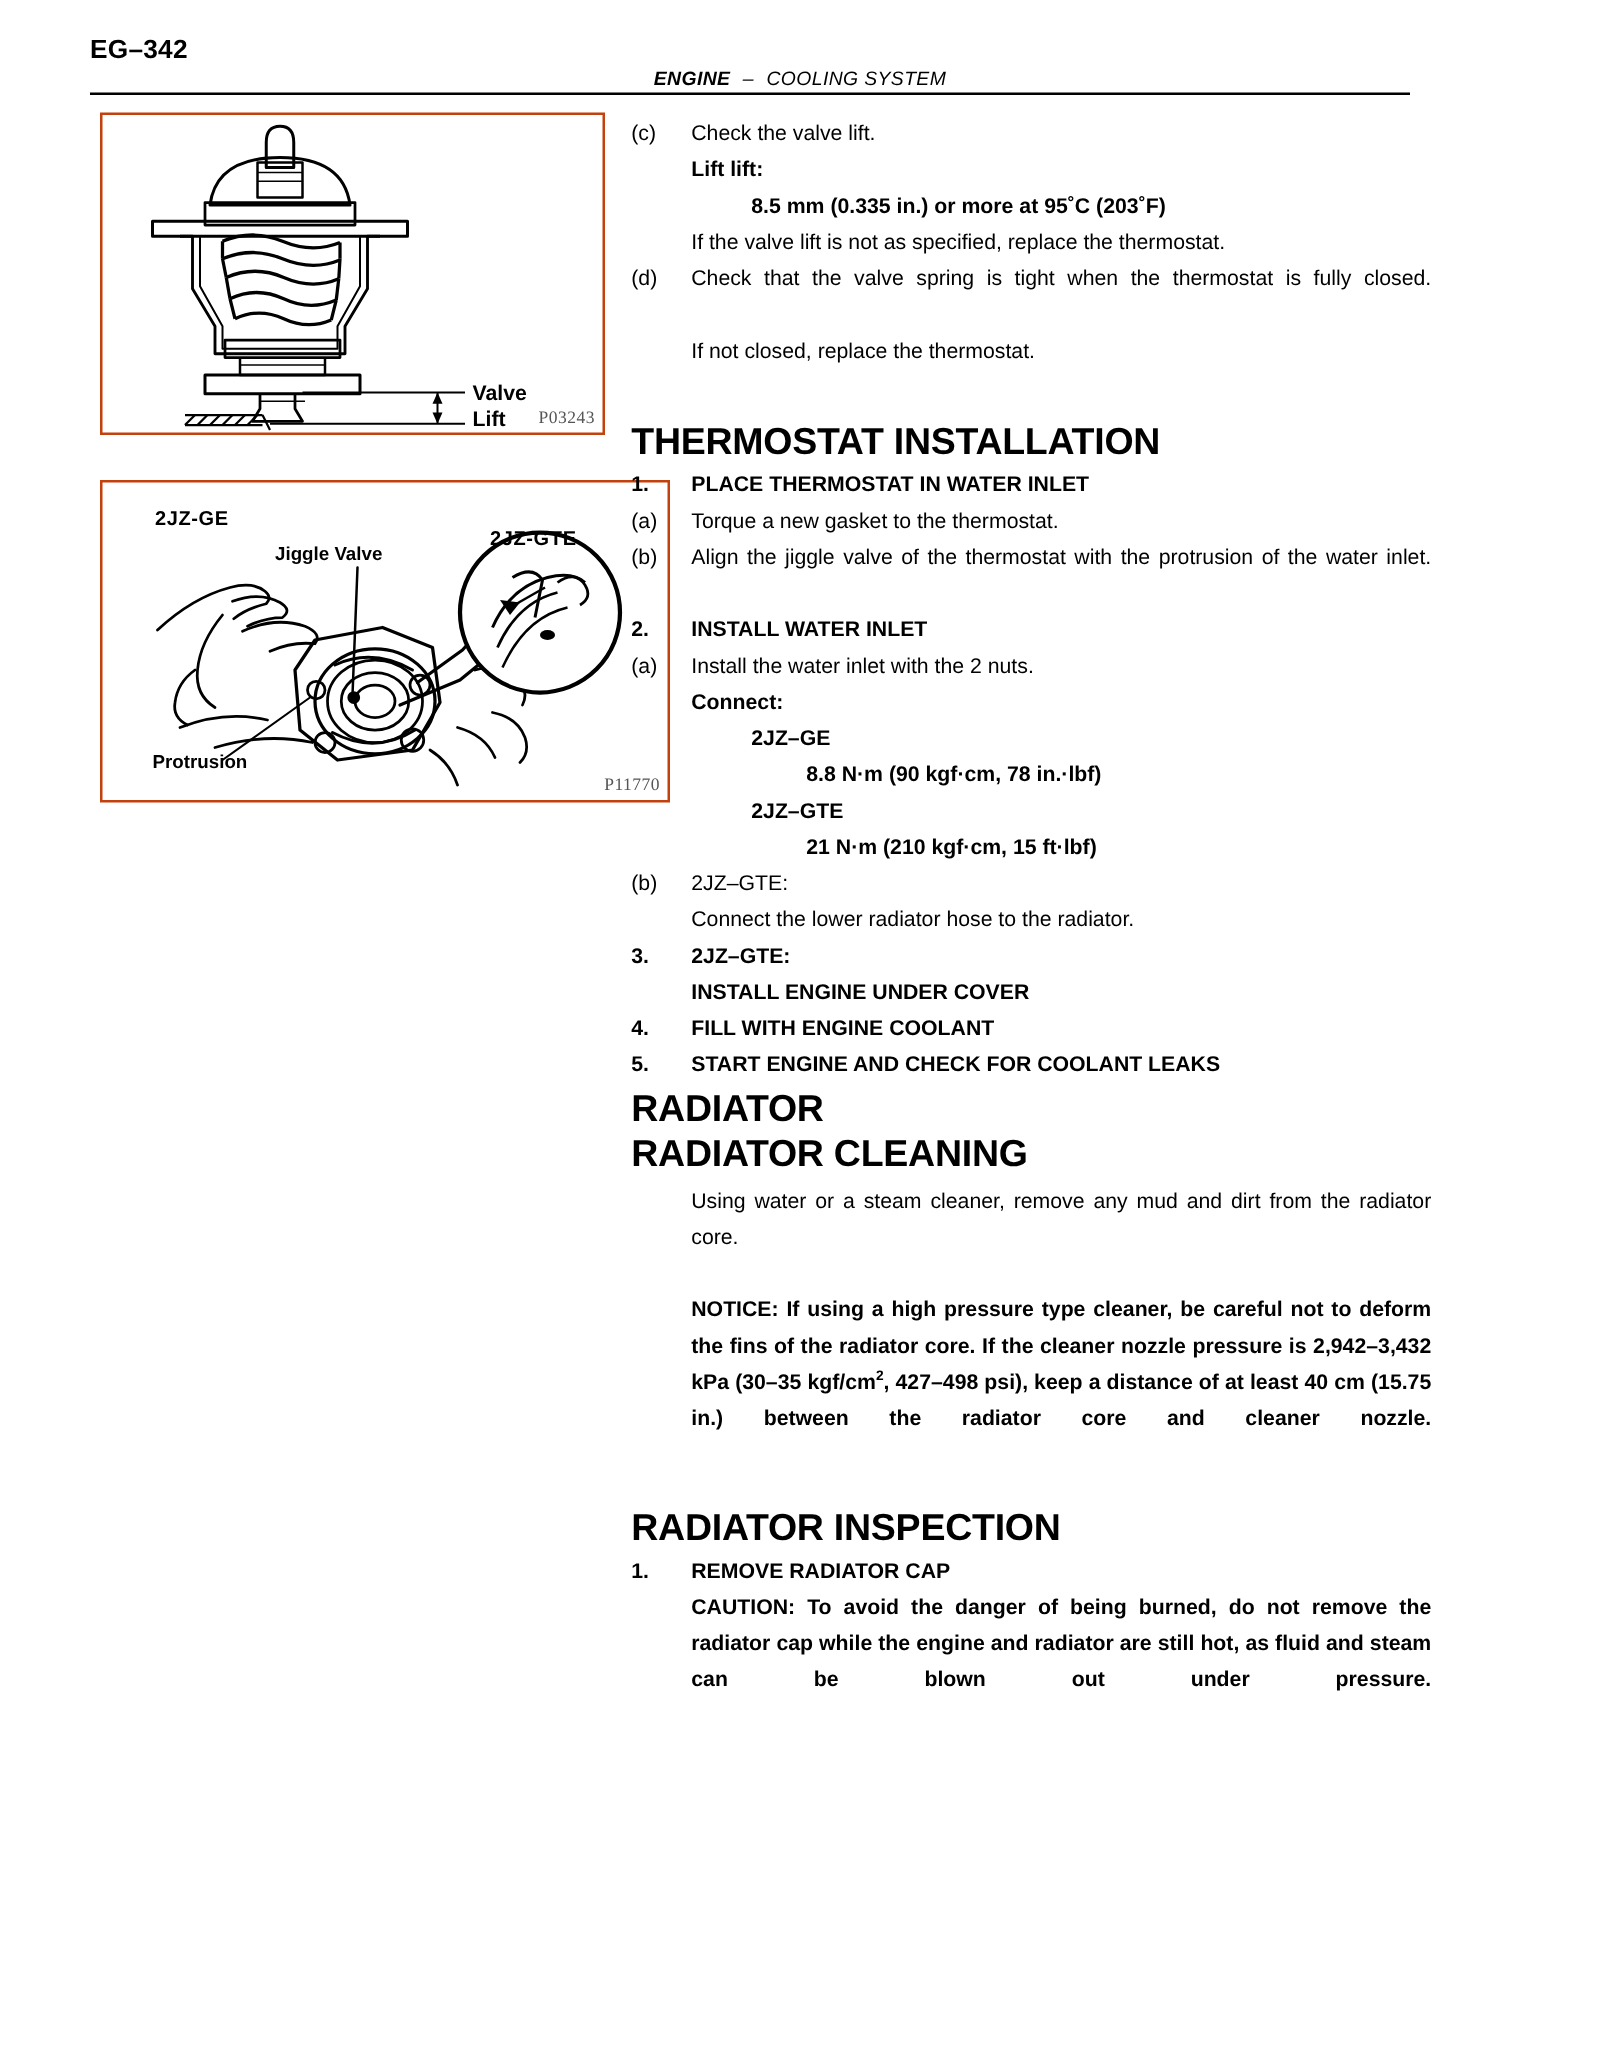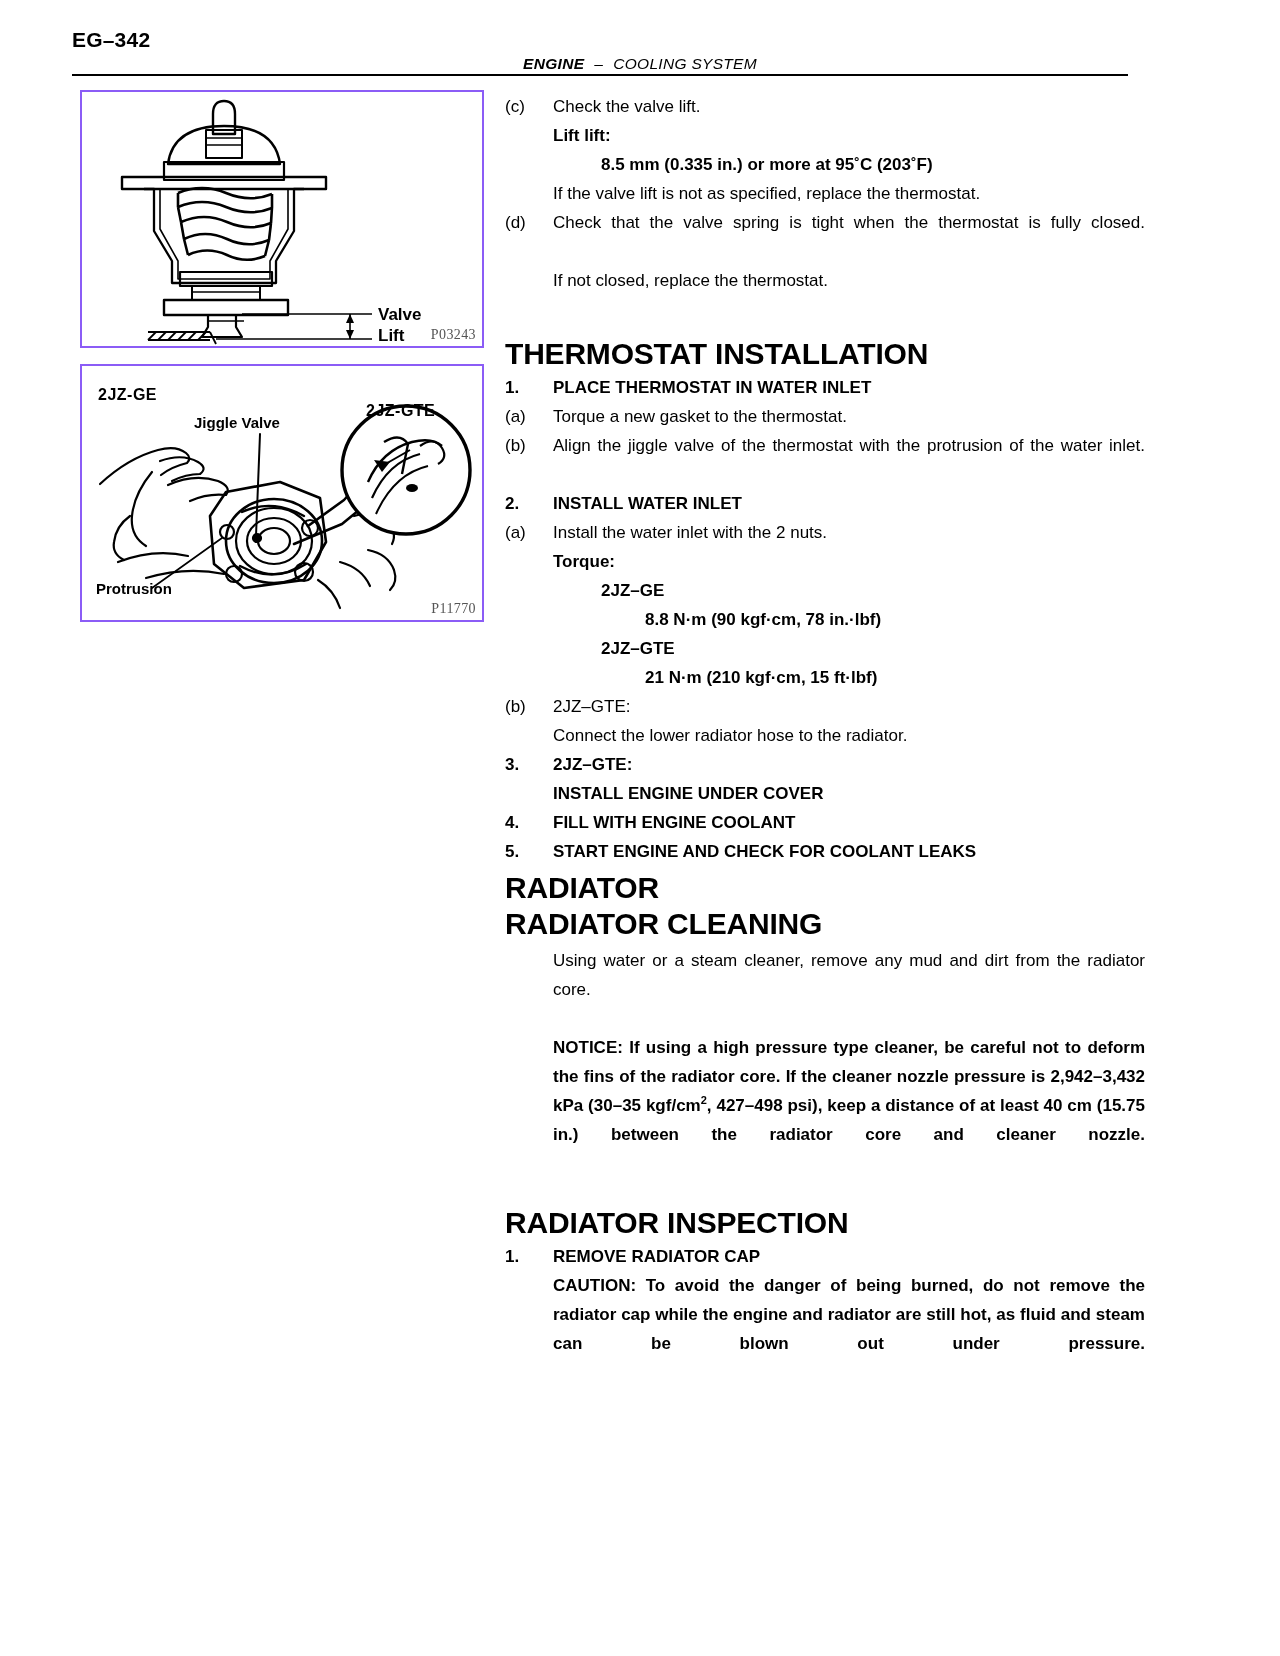--- a/index.html
+++ b/index.html
@@ -56,34 +56,34 @@
     left: 72px;
     top: 74px;
     width: 1056px;
     height: 2px;
     background: #000;
   }
 
   
   .figure-box {
     position: absolute;
-    border: 2px solid #8b5cf6;
+    border: 2px solid #c2410c;
     background: #ffffff;
     box-sizing: border-box;
   }
   #figure-thermostat {
     left: 80px;
     top: 90px;
     width: 404px;
     height: 258px;
   }
   #figure-install {
     left: 80px;
-    top: 364px;
-    width: 404px;
+    top: 384px;
+    width: 456px;
     height: 258px;
   }
   .fig-svg {
     display: block;
     width: 100%;
     height: 100%;
   }
   .fig-code {
     position: absolute;
     right: 6px;
@@ -349,21 +349,21 @@
   <div class="row bold">
     <div class="marker">2.</div>
     <div class="body">INSTALL WATER INLET</div>
   </div>
 
   <div class="row">
     <div class="marker">(a)</div>
     <div class="body">Install the water inlet with the 2 nuts.</div>
   </div>
 
-  <div class="para bold">Torque:</div>
+  <div class="para bold">Connect:</div>
   <div class="para bold" style="margin-left:96px">2JZ–GE</div>
   <div class="para bold" style="margin-left:140px">8.8 N·m (90 kgf·cm, 78 in.·lbf)</div>
   <div class="para bold" style="margin-left:96px">2JZ–GTE</div>
   <div class="para bold" style="margin-left:140px">21 N·m (210 kgf·cm, 15 ft·lbf)</div>
 
   <div class="row">
     <div class="marker">(b)</div>
     <div class="body">2JZ–GTE:</div>
   </div>
   <div class="para">Connect the lower radiator hose to the radiator.</div>

